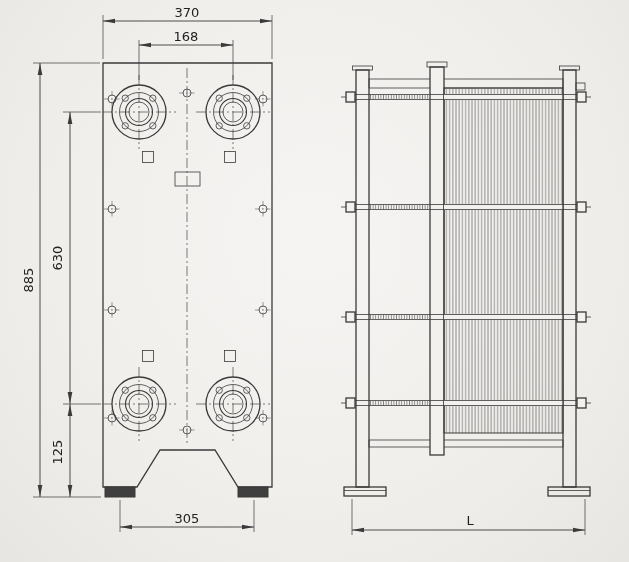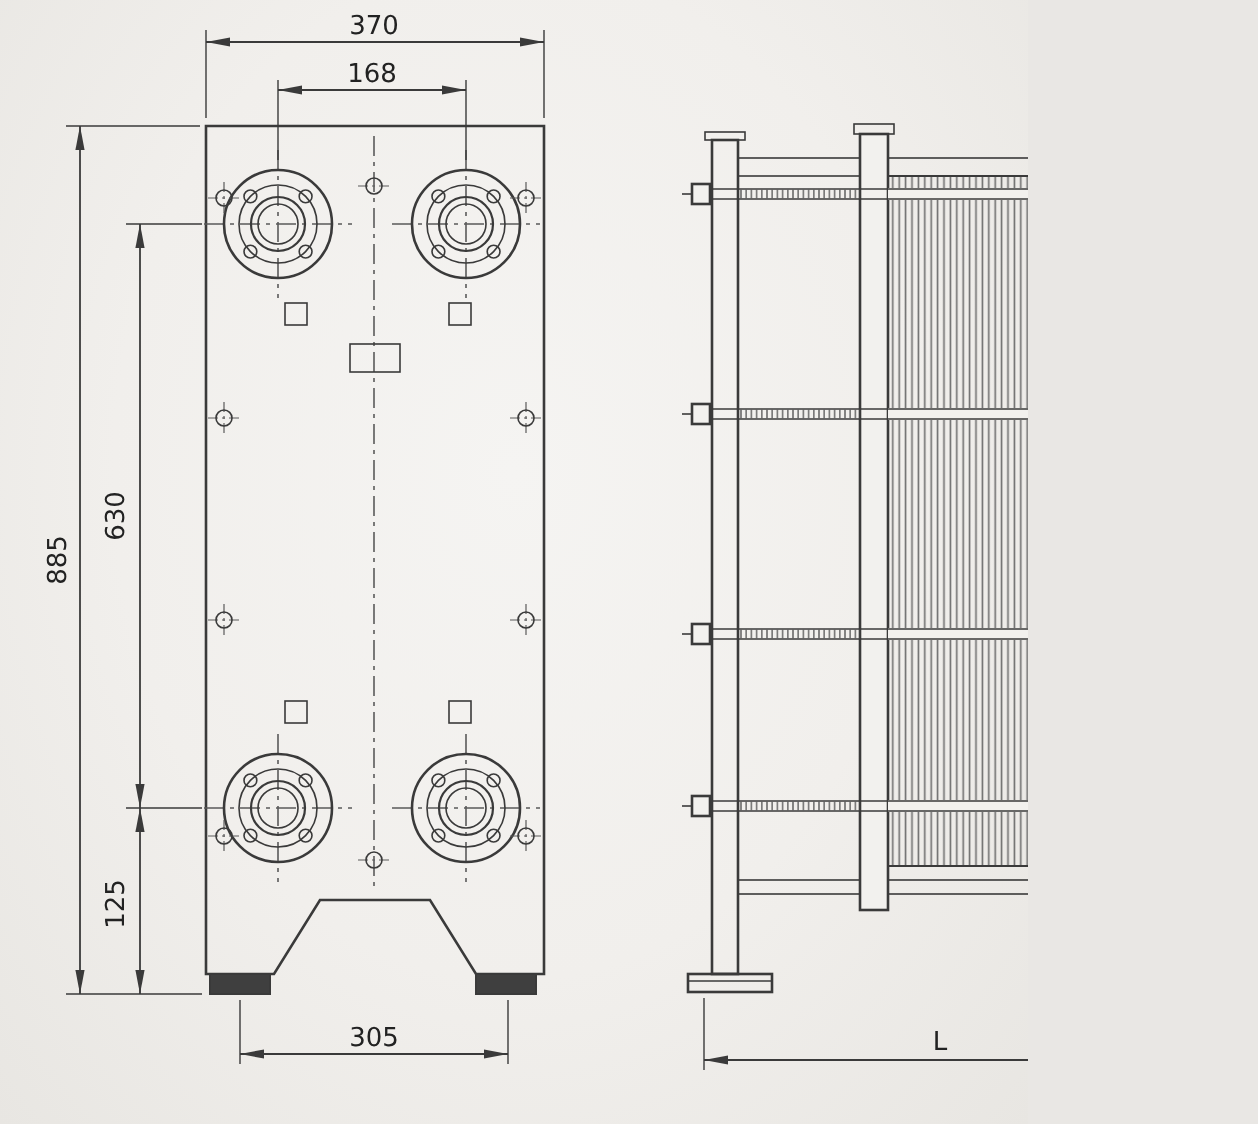--- a/index.html
+++ b/index.html
@@ -1,18 +1,18 @@
 <!DOCTYPE html>
 <html><head>
 <meta charset="utf-8">
 <style>
   html,body{margin:0;padding:0;background:#e9e7e4;}
   .stage{
     position:relative;
-    width:514px;height:562px;
+    width:629px;height:562px;
     background:radial-gradient(ellipse at 50% 42%, #f5f4f2 0%, #f1efec 55%, #e8e6e2 100%);
     overflow:hidden;
     font-family:"DejaVu Sans", sans-serif;
   }
   svg{position:absolute;left:0;top:0;}
   .ol{fill:none;stroke:#3a3a3a;stroke-width:1.3;}
   .olbg{fill:#f2f1ee;stroke:#3a3a3a;stroke-width:1.3;}
   .thin{fill:none;stroke:#3a3a3a;stroke-width:0.8;}
   .dim{fill:none;stroke:#3a3a3a;stroke-width:0.9;}
   .ext{fill:none;stroke:#3a3a3a;stroke-width:0.7;}

